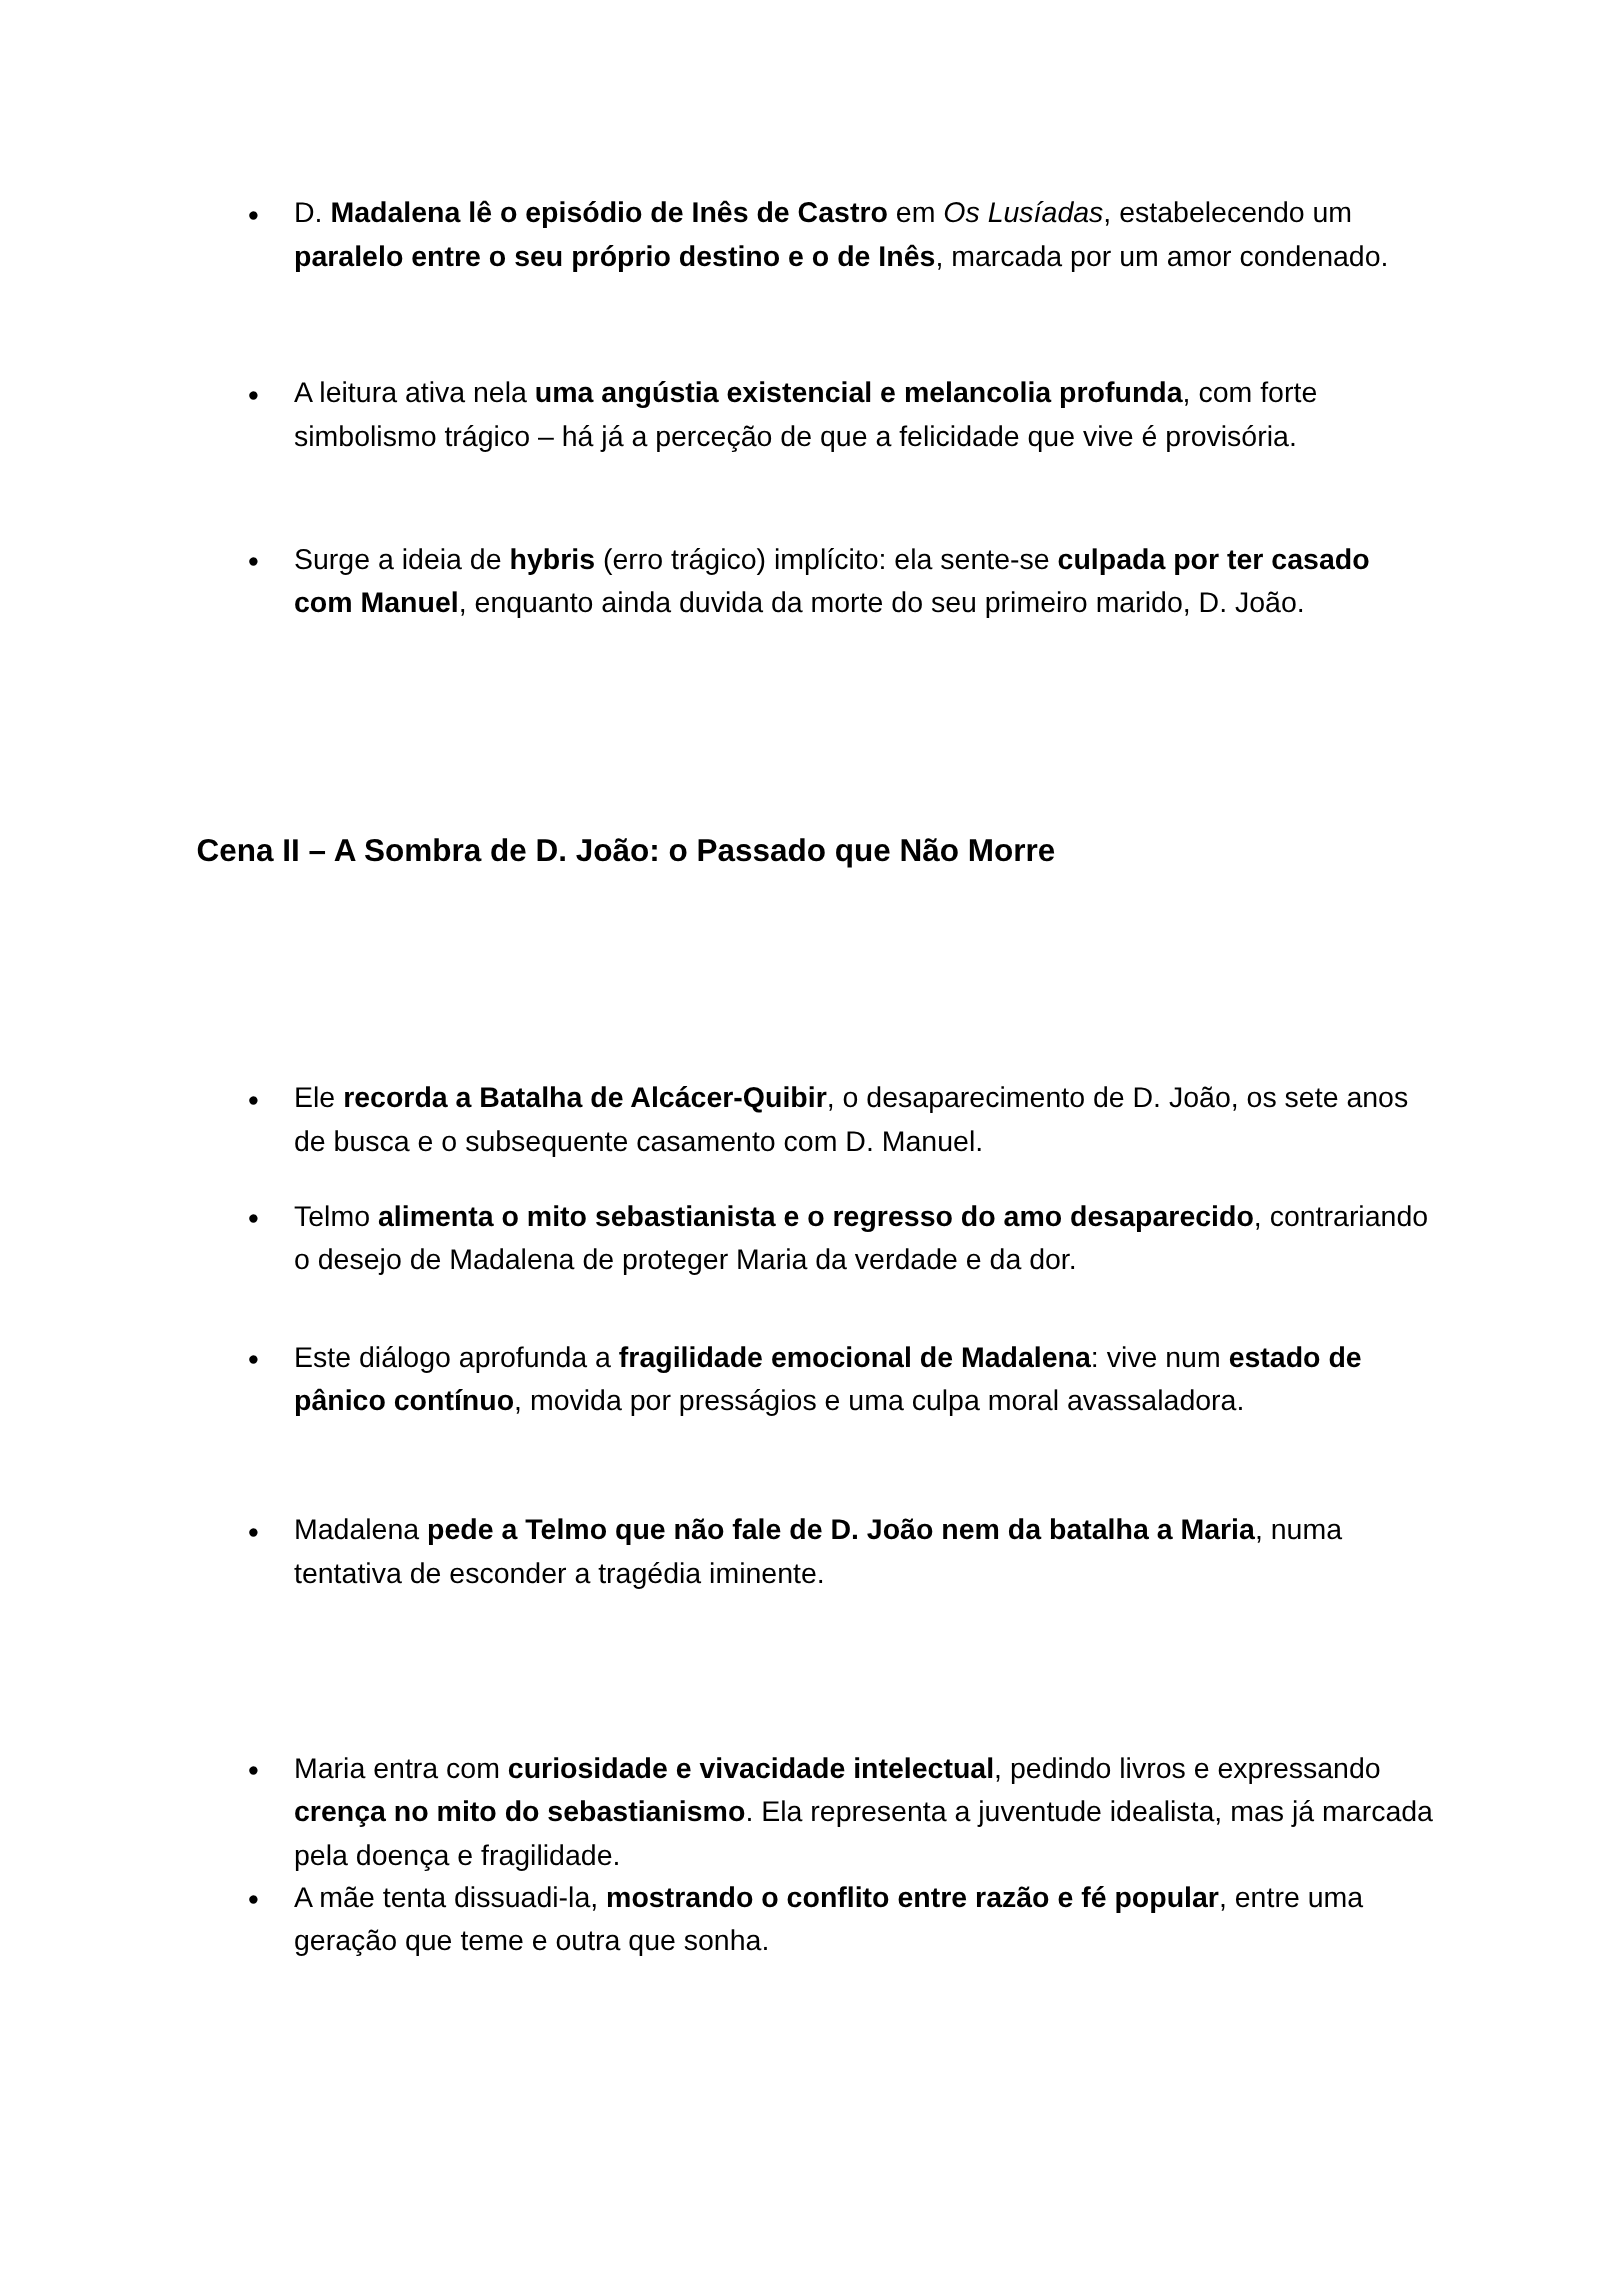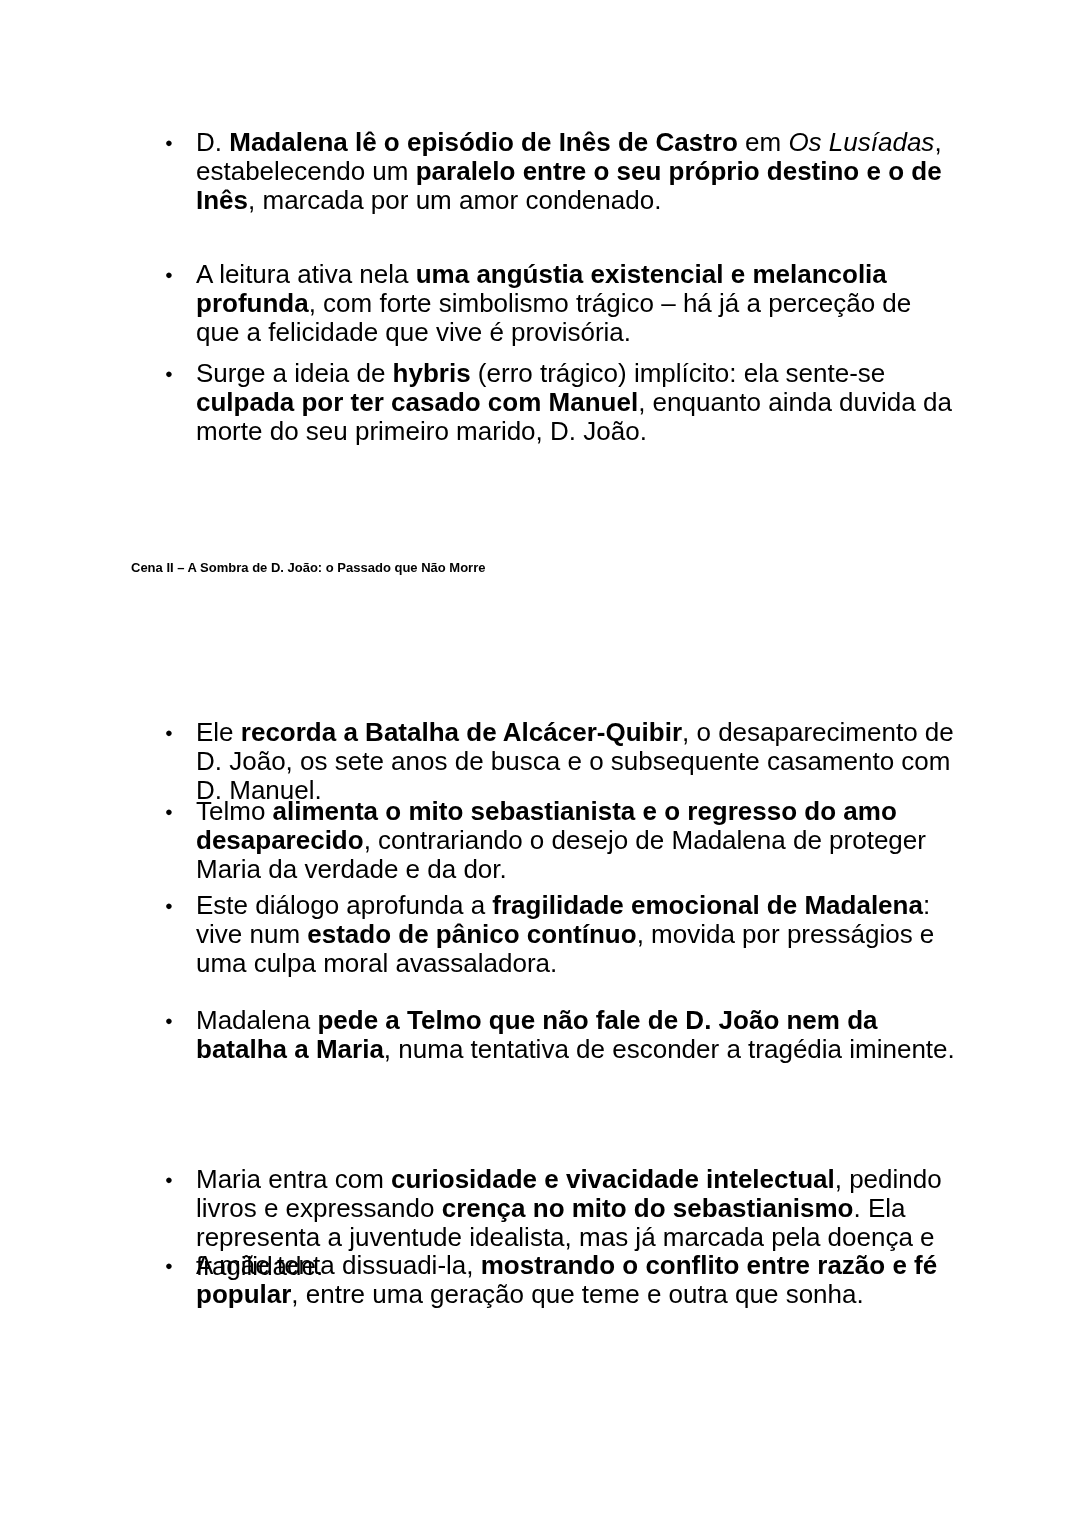--- a/index.html
+++ b/index.html
@@ -1,31 +1,31 @@
 <!DOCTYPE html>
 <html><head>
 <meta charset="utf-8">
 <style>
   html, body { margin: 0; padding: 0; background: #ffffff; }
   body { width: 1080px; height: 1525px; position: relative; overflow: hidden;
          font-family: "Liberation Sans", sans-serif; color: #000000; }
   .page { position: absolute; left: 0; top: 0; width: 1080px; height: 1525px; }
-  .item { position: absolute; left: 196px; width: 760px; font-size: 26px; line-height: 29px; }
+  .item { position: absolute; left: 196px; width: 760px; font-size: 19px; line-height: 29px; }
   .item::before { content: "\25CF"; position: absolute; left: -31px; top: 0; font-size: 13px; line-height: 29px; }
-  .heading { position: absolute; left: 131px; font-size: 13px; font-weight: bold; line-height: 29px; }
+  .heading { position: absolute; left: 131px; font-size: 21px; font-weight: bold; line-height: 29px; }
   b { font-weight: bold; }
   i { font-style: italic; }
 </style>
 </head>
 <body>
 
 <div class="page">
 
   <div class="item" style="top:128px"><span>D. </span><b>Madalena lê o episódio de Inês de Castro</b><span> em </span><i>Os Lusíadas</i><span>, estabelecendo um </span><b>paralelo entre o seu próprio destino e o de Inês</b><span>, marcada por um amor condenado.</span></div>
-  <div class="item" style="top:260px"><span>A leitura ativa nela </span><b>uma angústia existencial e melancolia profunda</b><span>, com forte simbolismo trágico – há já a perceção de que a felicidade que vive é provisória.</span></div>
+  <div class="item" style="top:248px"><span>A leitura ativa nela </span><b>uma angústia existencial e melancolia profunda</b><span>, com forte simbolismo trágico – há já a perceção de que a felicidade que vive é provisória.</span></div>
   <div class="item" style="top:359px"><span>Surge a ideia de </span><b>hybris</b><span> (erro trágico) implícito: ela sente-se </span><b>culpada por ter casado com Manuel</b><span>, enquanto ainda duvida da morte do seu primeiro marido, D. João.</span></div>
 
   <div class="heading" style="top:553px">Cena II – A Sombra de D. João: o Passado que Não Morre</div>
   <div class="item" style="top:718px"><span>Ele </span><b>recorda a Batalha de Alcácer-Quibir</b><span>, o desaparecimento de D. João, os sete anos de busca e o subsequente casamento com D. Manuel.</span></div>
   <div class="item" style="top:797px"><span>Telmo </span><b>alimenta o mito sebastianista e o regresso do amo desaparecido</b><span>, contrariando o desejo de Madalena de proteger Maria da verdade e da dor.</span></div>
   <div class="item" style="top:891px"><span>Este diálogo aprofunda a </span><b>fragilidade emocional de Madalena</b><span>: vive num </span><b>estado de pânico contínuo</b><span>, movida por presságios e uma culpa moral avassaladora.</span></div>
   <div class="item" style="top:1006px"><span>Madalena </span><b>pede a Telmo que não fale de D. João nem da batalha a Maria</b><span>, numa tentativa de esconder a tragédia iminente.</span></div>
 
   <div class="item" style="top:1165px"><span>Maria entra com </span><b>curiosidade e vivacidade intelectual</b><span>, pedindo livros e expressando </span><b>crença no mito do sebastianismo</b><span>. Ela representa a juventude idealista, mas já marcada pela doença e fragilidade.</span></div>
   <div class="item" style="top:1251px"><span>A mãe tenta dissuadi-la, </span><b>mostrando o conflito entre razão e fé popular</b><span>, entre uma geração que teme e outra que sonha.</span></div>

